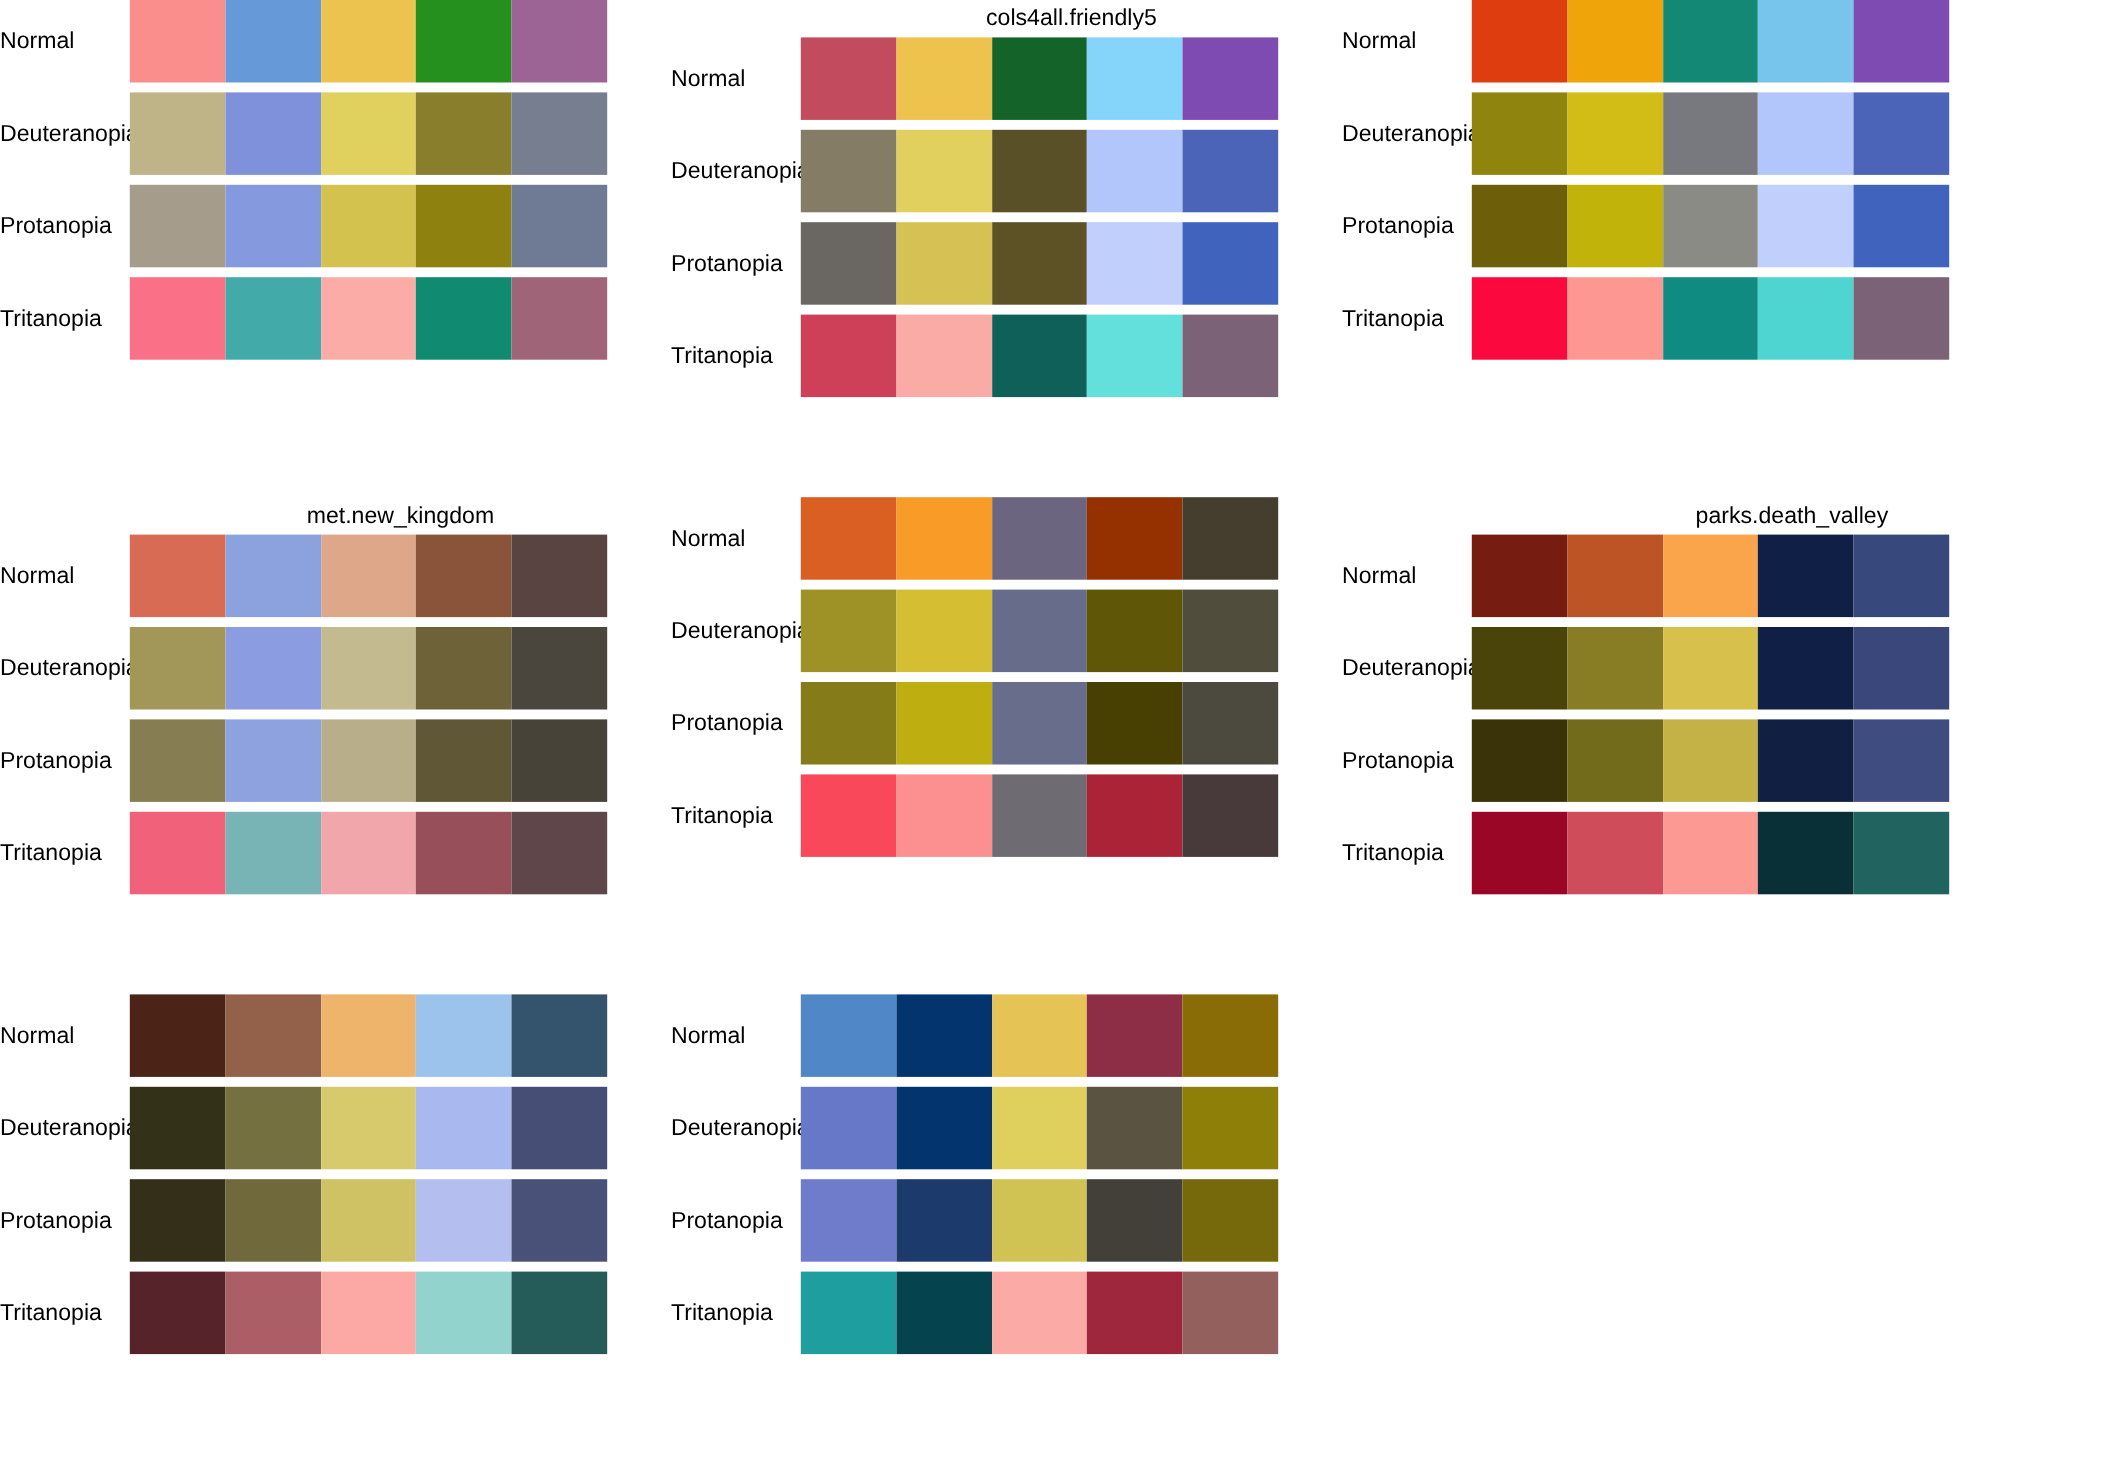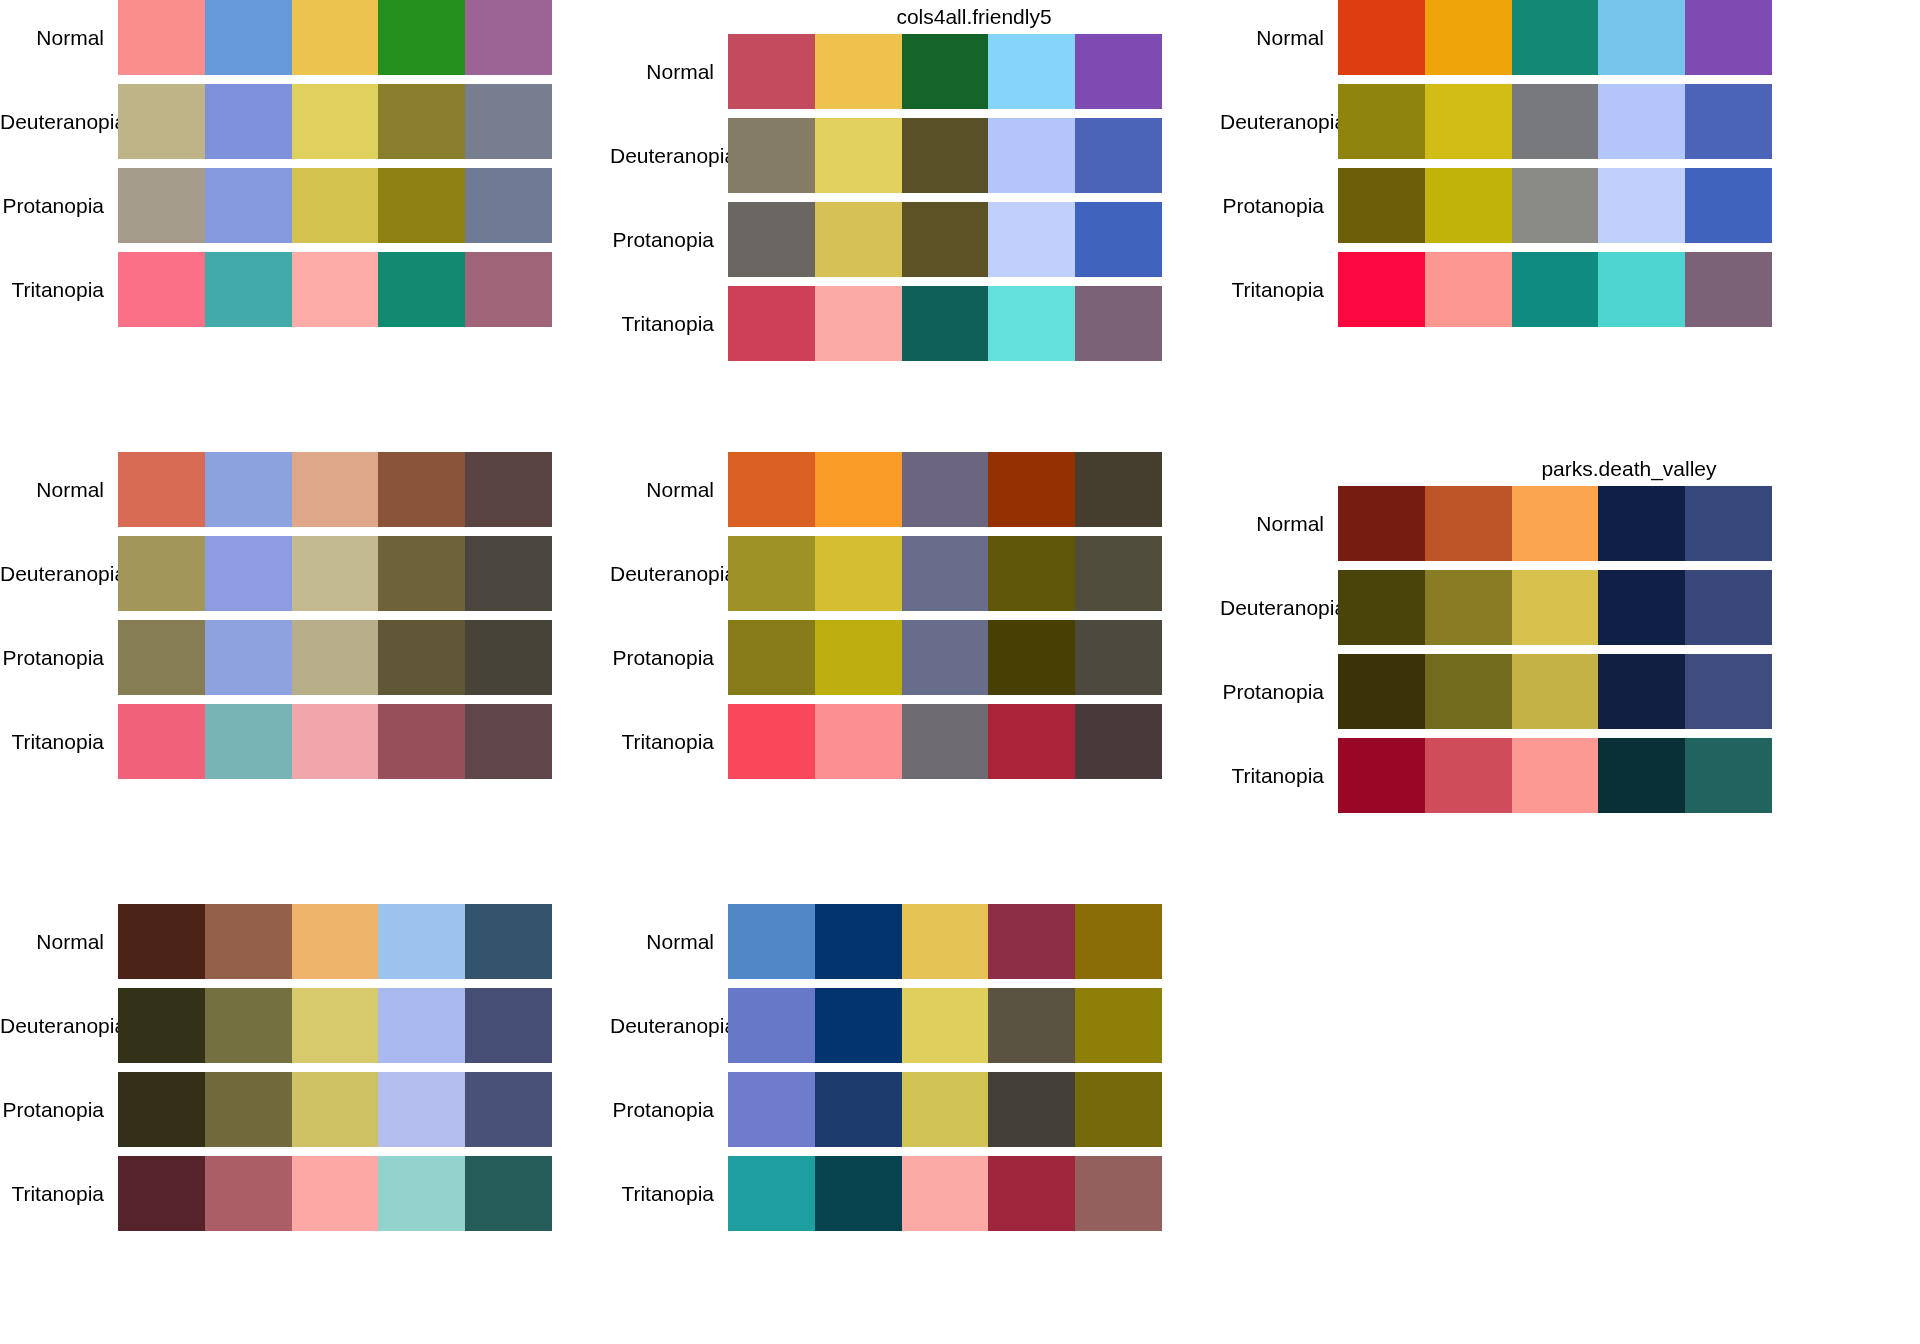--- a/index.html
+++ b/index.html
@@ -52,21 +52,20 @@
     gap: 9px;
   }
   .row {
     display: flex;
     align-items: center;
     height: 75px;
   }
   .row-label {
     width: 118px;
     min-width: 118px;
-    text-align: right;
     padding-right: 14px;
     box-sizing: border-box;
     font-size: 21px;
     color: #000000;
     font-family: "Liberation Sans", sans-serif;
     white-space: nowrap;
   }
   .swatches {
     display: flex;
     height: 75px;
@@ -212,20 +211,21 @@
               <div class="swatch" title="#FA083E" style="background: rgb(250, 8, 62);"></div>
               <div class="swatch" title="#FC9792" style="background: rgb(252, 151, 146);"></div>
               <div class="swatch" title="#108B82" style="background: rgb(16, 139, 130);"></div>
               <div class="swatch" title="#4FD5D1" style="background: rgb(79, 213, 209);"></div>
               <div class="swatch" title="#7B6276" style="background: rgb(123, 98, 118);"></div>
             </div>
           </div>
         </div>
       </div>
       <div class="panel col0">
+        <div class="panel-title">met.new_kingdom</div>
         <div class="rows">
           <div class="row">
             <div class="row-label">Normal</div>
             <div class="swatches">
               <div class="swatch" title="#D86B54" style="background: rgb(216, 107, 84);"></div>
               <div class="swatch" title="#8BA2DE" style="background: rgb(139, 162, 222);"></div>
               <div class="swatch" title="#DFA789" style="background: rgb(223, 167, 137);"></div>
               <div class="swatch" title="#8A543A" style="background: rgb(138, 84, 58);"></div>
               <div class="swatch" title="#5A4441" style="background: rgb(90, 68, 65);"></div>
             </div>

